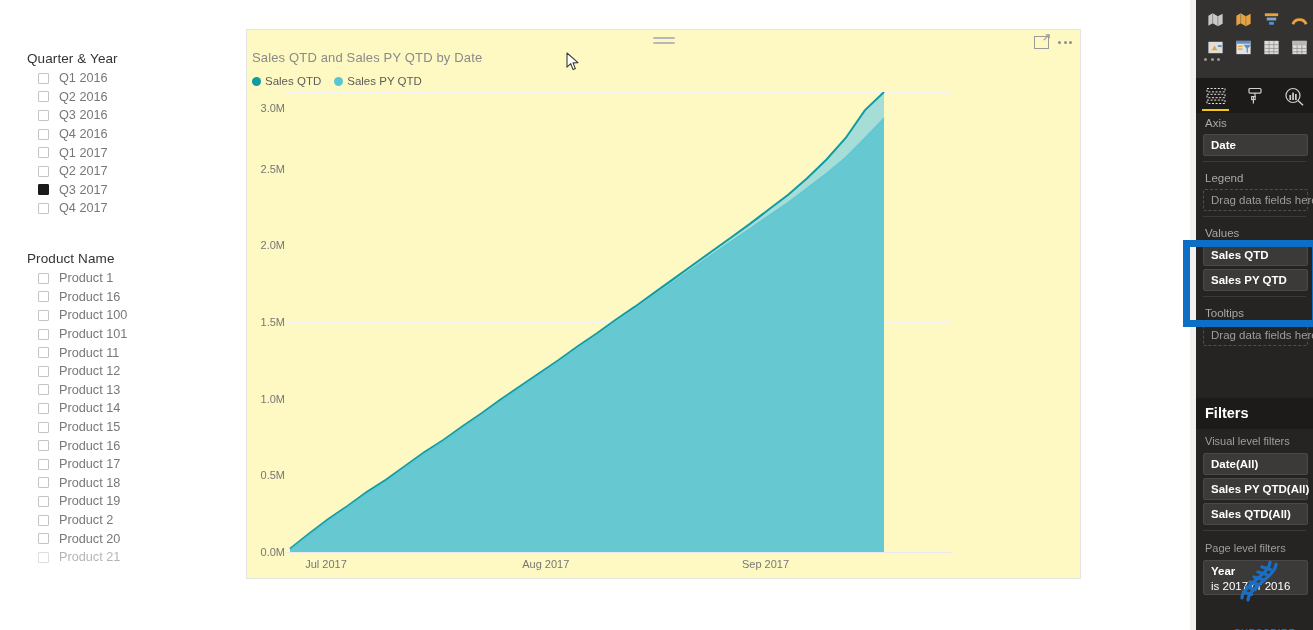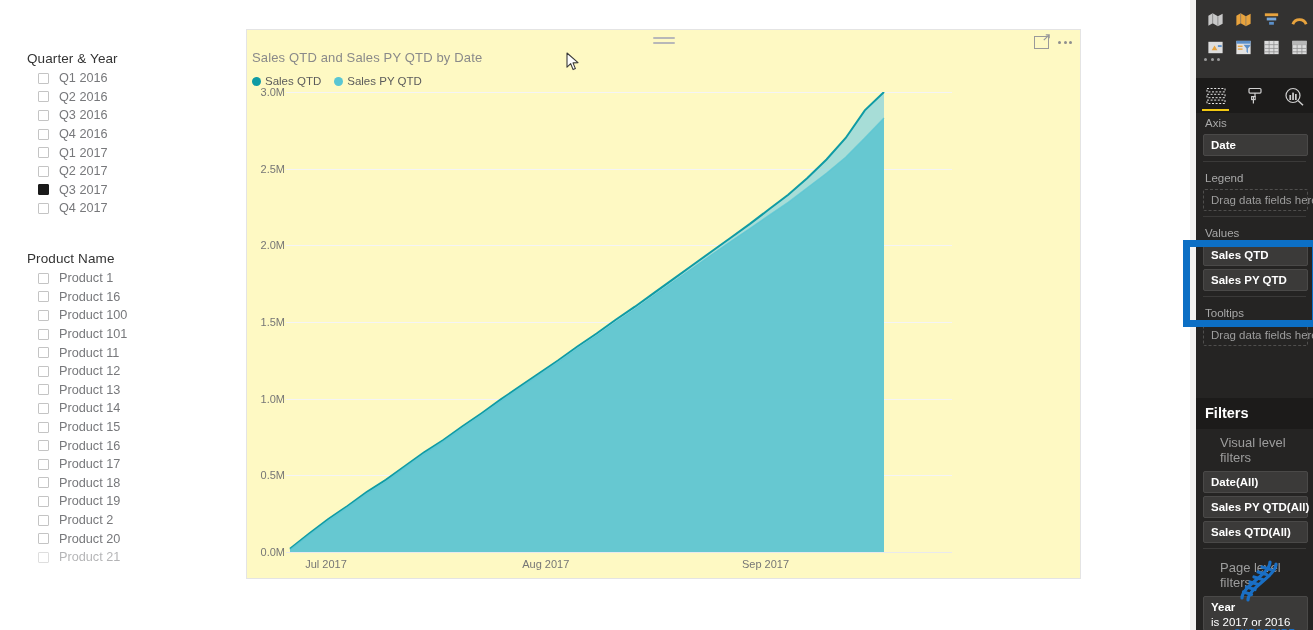--- a/index.html
+++ b/index.html
@@ -110,21 +110,21 @@
   .field-drop {
     margin: 0 5px 3px 7px; border: 1px dashed #4f4e4d; font-size: 11.5px; color: #9d9d9d;
     padding: 4px 7px; white-space: nowrap; border-radius: 2px;
   }
   .divider { height: 1px; background: #3b3a39; margin: 5px 7px 6px 7px; }
 
   .filters-title {
     position: absolute; left: 0; width: 117px; background: #1c1b1a;
     font-size: 14.5px; font-weight: bold; color: #fff; padding: 7px 9px 8px 9px;
   }
-  .filter-sub { font-size: 13px; color: #9d9d9d; padding: 5px 9px 6px 24px; }
+  .filter-sub { font-size: 11px; color: #9d9d9d; padding: 5px 9px 6px 9px; }
 
   .highlight-box {
     position: absolute; left: 1183px; top: 240px; width: 136px; height: 87px;
     border: 7px solid #0c6fc5; pointer-events: none;
   }
 
   .watermark { position: absolute; left: 1228px; top: 556px; width: 56px; height: 48px; pointer-events: none; }
   .subscribe {
     position: absolute; left: 1234px; top: 596px; font-size: 9.5px; font-weight: bold;
     color: #1a6fc4; letter-spacing: .6px; pointer-events: none; margin-top: 30px;
@@ -278,21 +278,21 @@
       </div>
 
     <div class="plot">
       <div class="ylabels" id="ylabels">
           <div class="ylabel" style="top: 460px;">0.0M</div>
           <div class="ylabel" style="top: 383.333px;">0.5M</div>
           <div class="ylabel" style="top: 306.667px;">1.0M</div>
           <div class="ylabel" style="top: 230px;">1.5M</div>
           <div class="ylabel" style="top: 153.333px;">2.0M</div>
           <div class="ylabel" style="top: 76.6667px;">2.5M</div>
-          <div class="ylabel" style="top: 0px;">3.0M</div>
+          <div class="ylabel" style="top: 16px;">3.0M</div>
         </div>
       <div class="gridwrap" id="gridwrap">
           <div class="gridline base" style="top: 460px;"></div>
           <div class="gridline" style="top: 383.333px;"></div>
           <div class="gridline" style="top: 306.667px;"></div>
           <div class="gridline" style="top: 230px;"></div>
           <div class="gridline" style="top: 153.333px;"></div>
           <div class="gridline" style="top: 76.6667px;"></div>
           <div class="gridline" style="top: 0px;"></div>
         </div>

